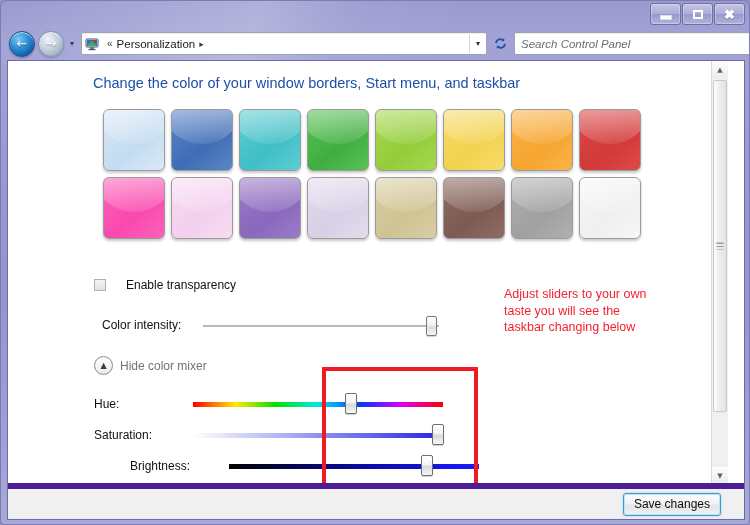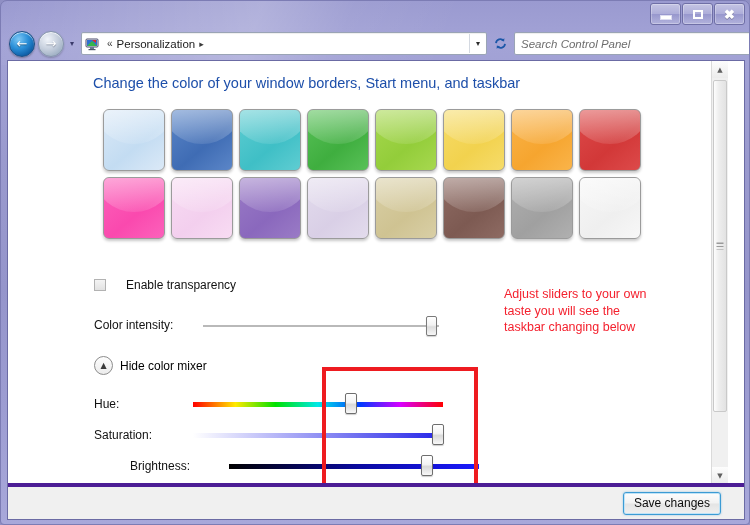--- a/index.html
+++ b/index.html
@@ -313,21 +313,21 @@
 
   
   #intensity-row {
     position: absolute;
     left: 86px; top: 253px;
     width: 360px;
     height: 22px;
   }
   #intensity-label {
     position: absolute;
-    left: 0; top: 4px;
+    left: 8px; top: 4px;
     font-size: 12px;
     color: #111111;
     white-space: nowrap;
   }
   #intensity-track {
     position: absolute;
     left: 109px; top: 11px;
     width: 236px; height: 2px;
     background: #b9b9b9;
   }
@@ -358,21 +358,21 @@
     align-items: center;
     justify-content: center;
     font-size: 8px;
     color: #3a3a3a;
     flex: none;
     font-family: "DejaVu Sans", sans-serif;
   }
   #mixer-label {
     margin-left: 7px;
     font-size: 12px;
-    color: #000000;
+    color: #737373;
     white-space: nowrap;
   }
 
   
   .hsb-row {
     position: absolute;
     left: 86px;
     width: 370px;
     height: 22px;
   }
@@ -468,21 +468,21 @@
   }
 
   
   #buttonbar {
     position: absolute;
     left: 0;
     bottom: 0;
     width: 736px;
     height: 36px;
     background: #f0f0f0;
-    border-top: 4px solid #4c1d95;
+    border-top: 6px solid #4c1d95;
     display: flex;
     align-items: center;
     justify-content: flex-end;
     padding-right: 13px;
     box-sizing: border-box;
   }
   .dlg-btn {
     height: 23px;
     min-width: 86px;
     padding: 0 10px;

